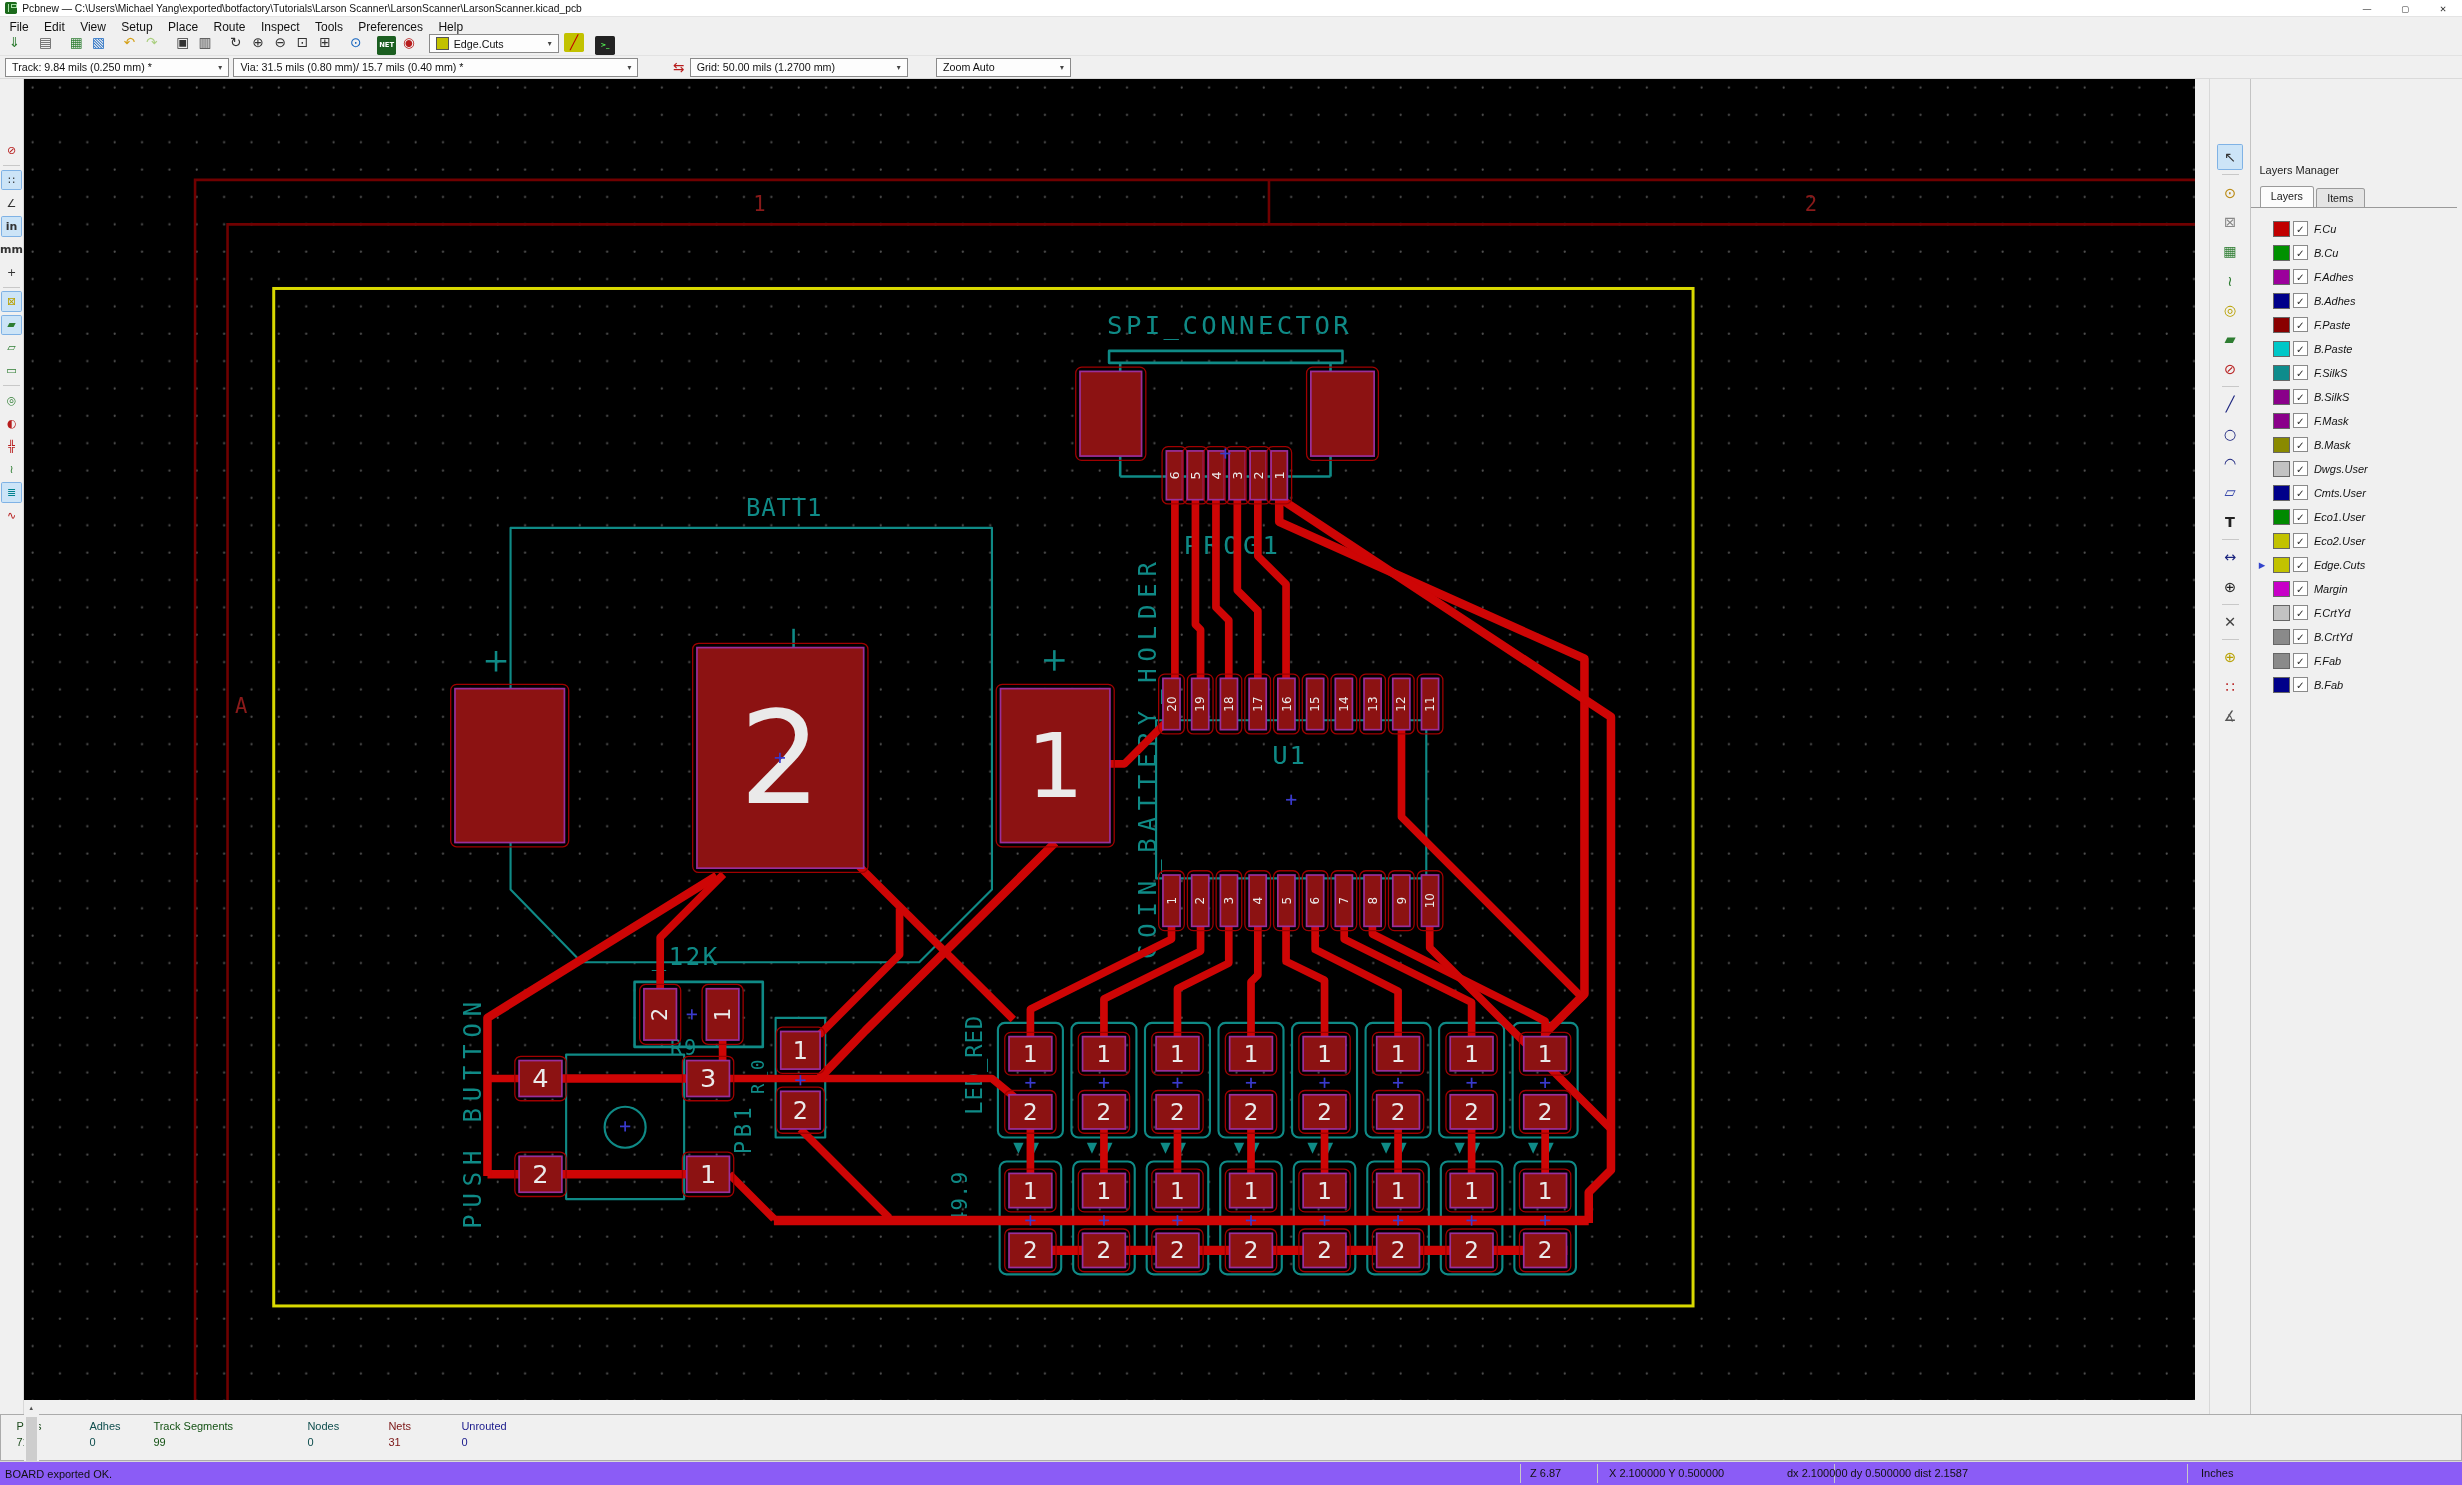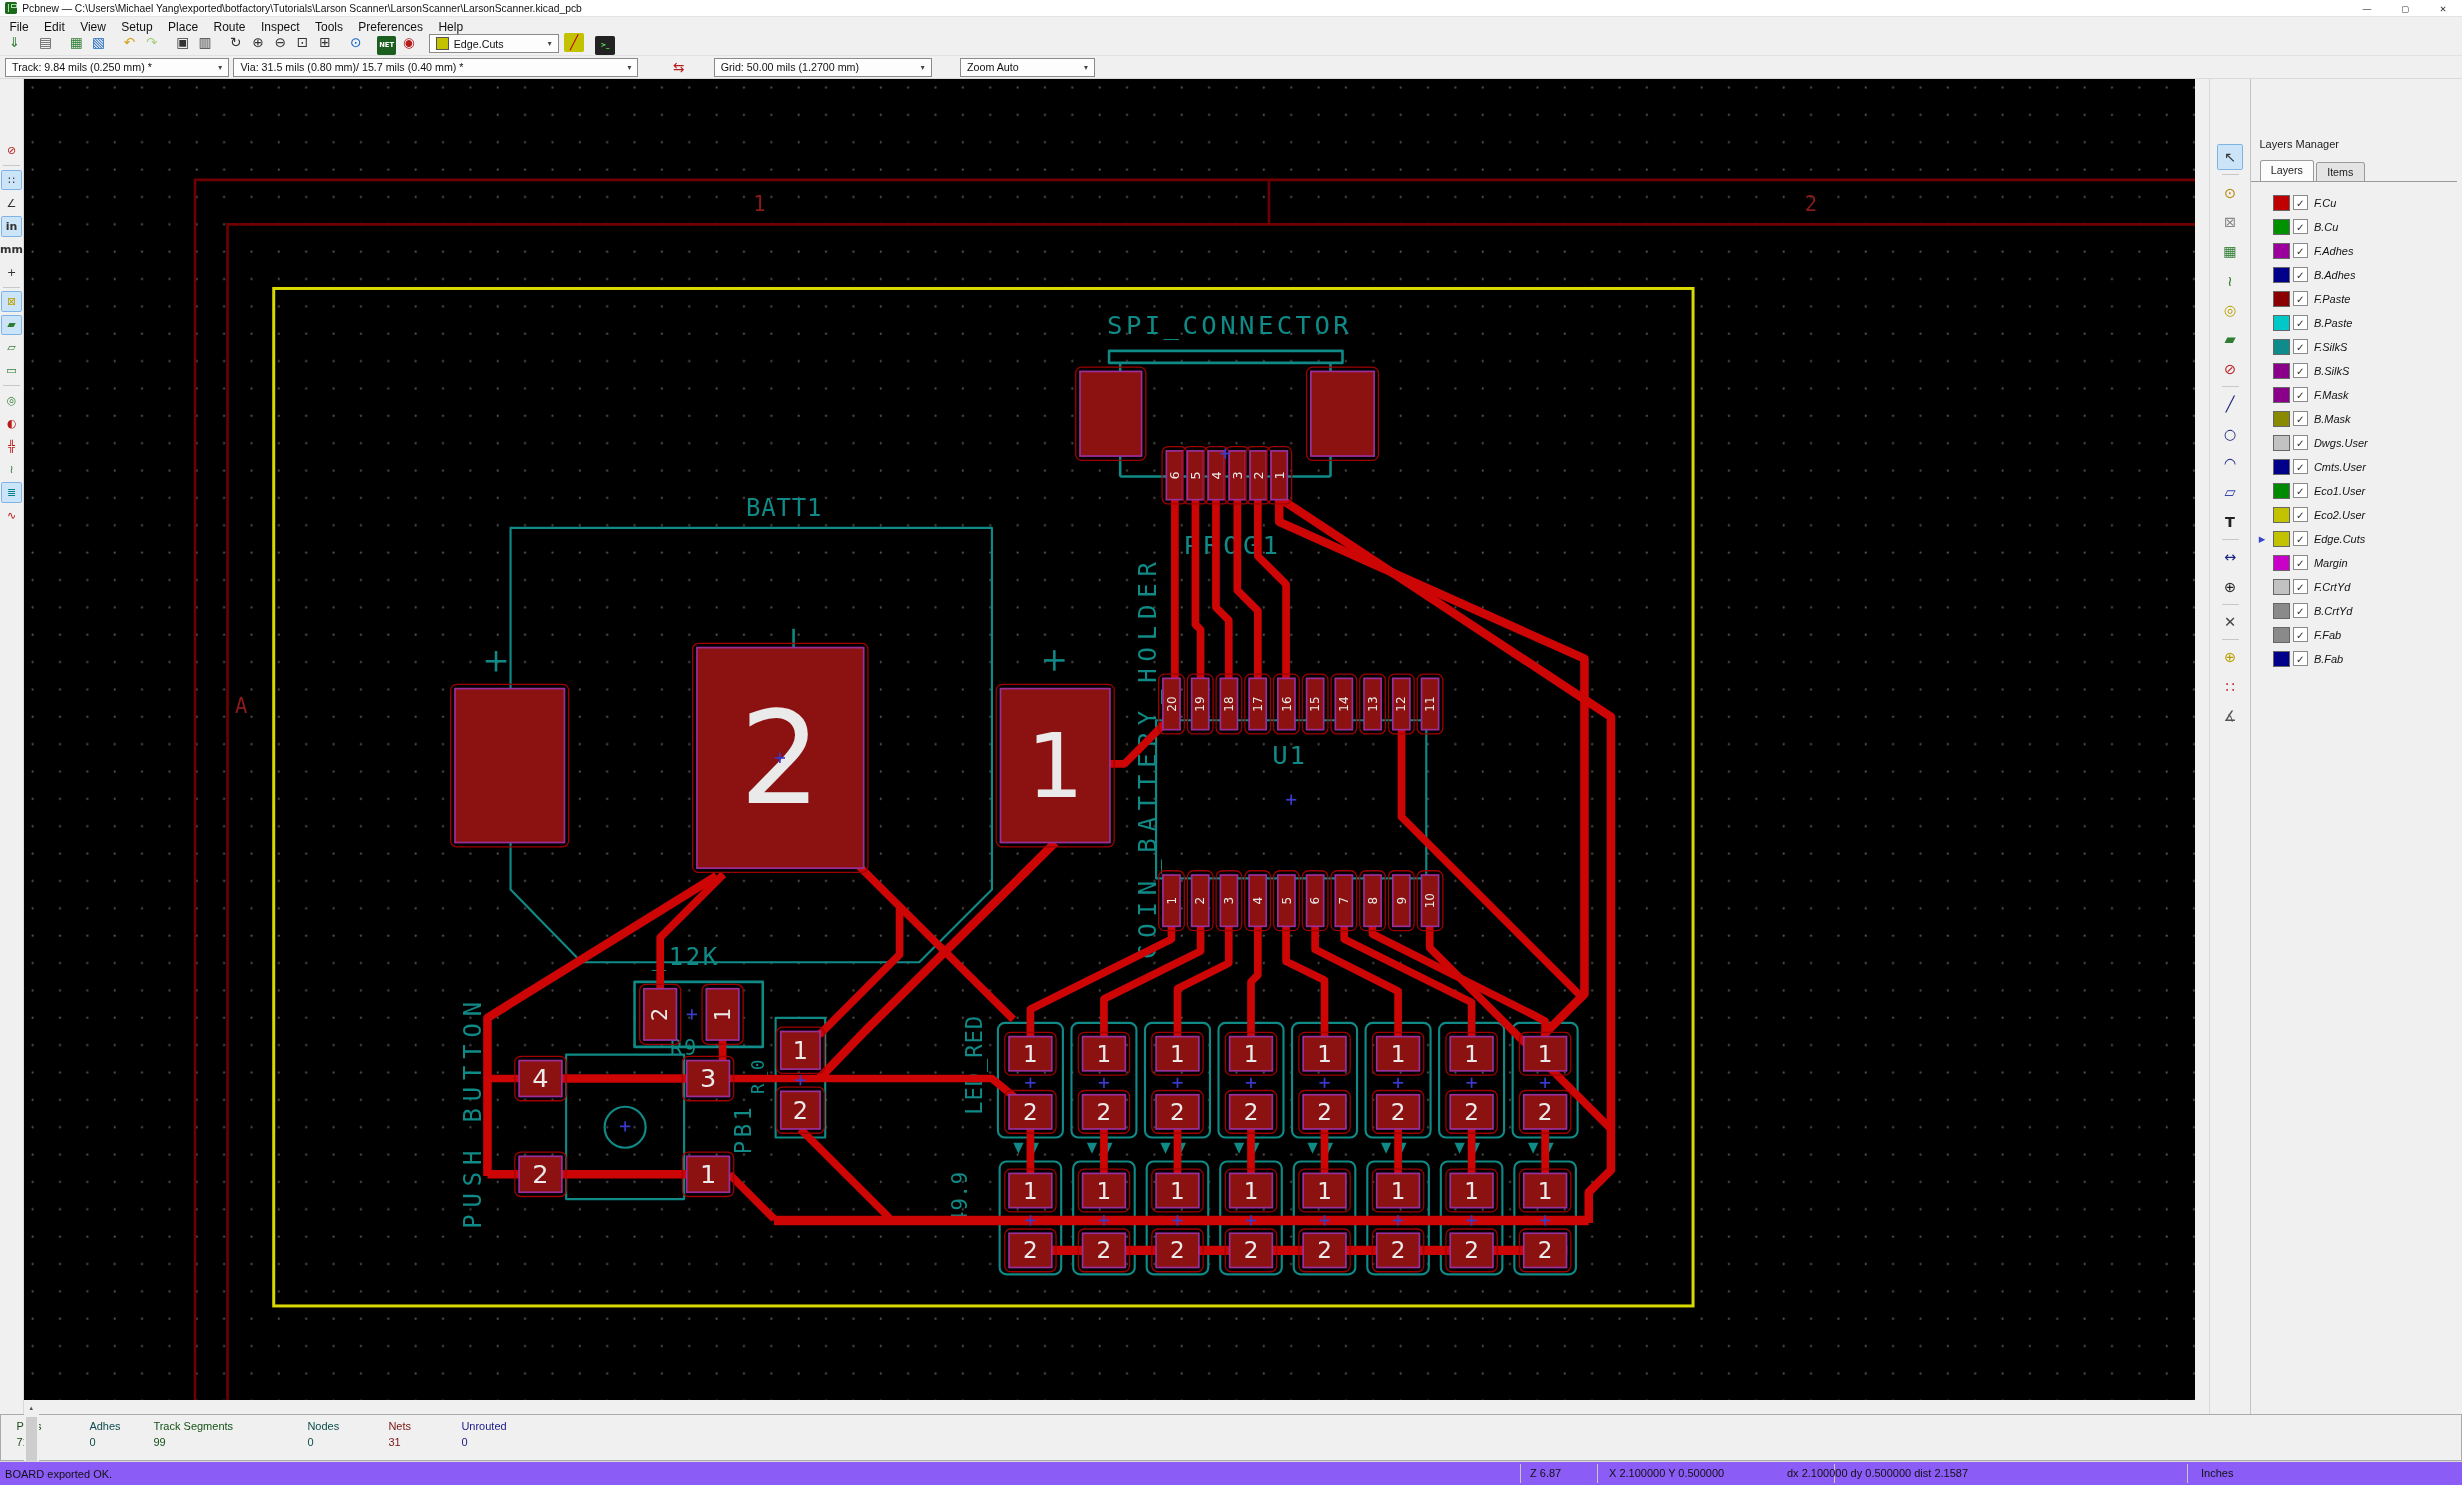--- a/index.html
+++ b/index.html
@@ -41,21 +41,21 @@
   .canvas{width:2171px;height:1321px;background:#000;position:relative;overflow:hidden;}
   .canvas svg{position:absolute;left:0;top:0;}
   .vscroll{width:14.5px;height:1321px;background:#F0F0F0;position:relative;}
   .hscroll{width:2171px;height:14.5px;background:#F0F0F0;position:relative;}
   .scroll-arrow{position:absolute;width:14.5px;height:14.5px;display:flex;align-items:center;justify-content:center;font-size:6px;color:#505050;}
   .vthumb{position:absolute;left:1.7px;width:11px;background:#CDCDCD;}
   .hthumb{position:absolute;top:1.7px;height:11px;background:#CDCDCD;}
   .corner{width:14.5px;height:14.5px;background:#F0F0F0;}
   
   .layers-panel{width:212px;background:#F0F0F0;border-left:0.9px solid #C4C4C4;box-sizing:border-box;padding-top:55px;}
-  .lm-title{font-size:11px;color:#222;padding:3.4px 8.5px;}
+  .lm-title{font-size:11px;color:#222;padding:3.4px 8.5px;margin-top:26px;}
   .lm-tabs{display:flex;margin:6.8px 0 0 8.5px;align-items:flex-end;}
   .lm-tab{font-size:10.7px;padding:3.4px 10.3px;border:0.9px solid #9A9A9A;border-bottom:none;background:#E4E4E4;color:#222;margin-right:1.7px;border-radius:2.6px 2.6px 0 0;}
   .lm-tab.active{background:#FCFCFC;padding-bottom:5.1px;}
   .lm-list{border-top:0.9px solid #9A9A9A;background:#F0F0F0;padding-top:8.5px;margin-right:5.1px;}
   .layer-row{height:24px;display:flex;align-items:center;padding-left:22px;position:relative;}
   .layer-row .sel-arrow{position:absolute;left:7.7px;font-size:8.5px;color:#3344CC;}
   .layer-color{width:14.5px;height:14.5px;border:0.9px solid #666;flex:0 0 auto;}
   .layer-check{width:13px;height:13px;border:0.9px solid #8A8A8A;background:#FFF;margin-left:3.4px;display:flex;align-items:center;justify-content:center;font-size:10.3px;color:#333;flex:0 0 auto;}
   .layer-name{font-size:11px;color:#111;margin-left:6px;font-style:italic;}
   
@@ -107,21 +107,21 @@
 <div class="toolbar2">
   <div class="combo" style="width:224px">
     <span>Track: 9.84 mils (0.250 mm) *</span>
     <span class="arrow">▾</span>
   </div>
   <div class="combo" style="width:405px">
     <span>Via: 31.5 mils (0.80 mm)/ 15.7 mils (0.40 mm) *</span>
     <span class="arrow">▾</span>
   </div>
   <span class="tbi" style="margin-left:26px;color:#B71C1C">⇆</span>
-  <div class="combo" style="width:218px;margin-left:24px">
+  <div class="combo" style="width:218px;">
     <span>Grid: 50.00 mils (1.2700 mm)</span>
     <span class="arrow">▾</span>
   </div>
   <div class="combo" style="width:135px;margin-left:24px">
     <span>Zoom Auto</span>
     <span class="arrow">▾</span>
   </div>
 </div>
 
 <div class="main-row">

